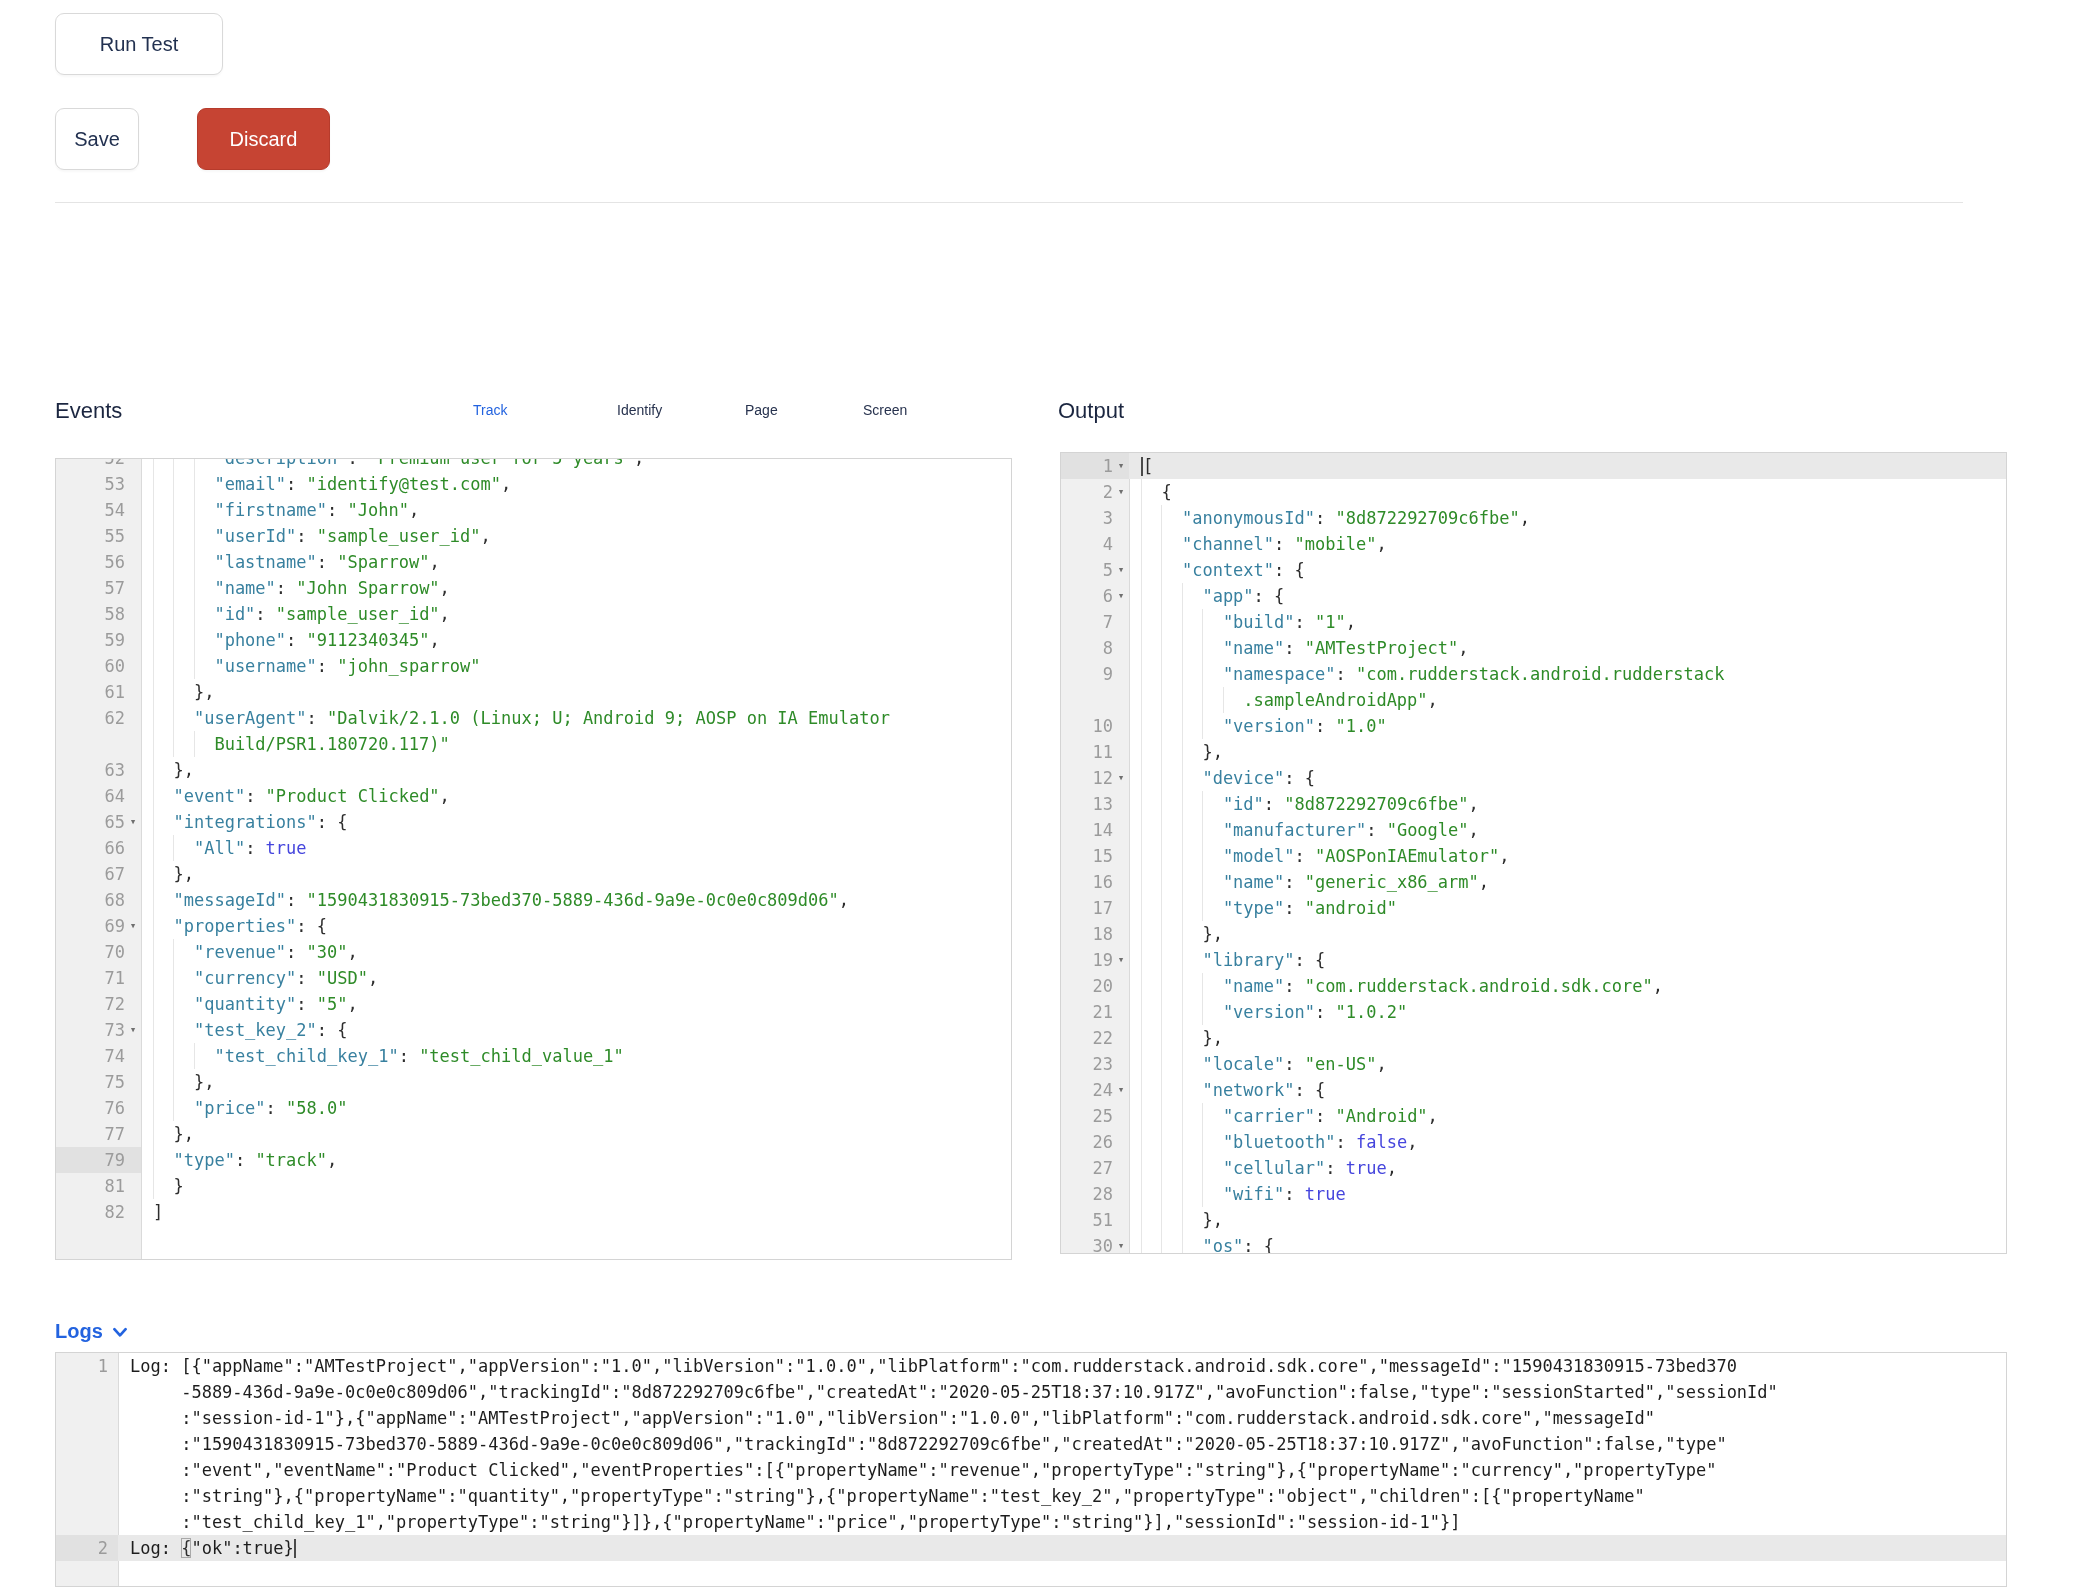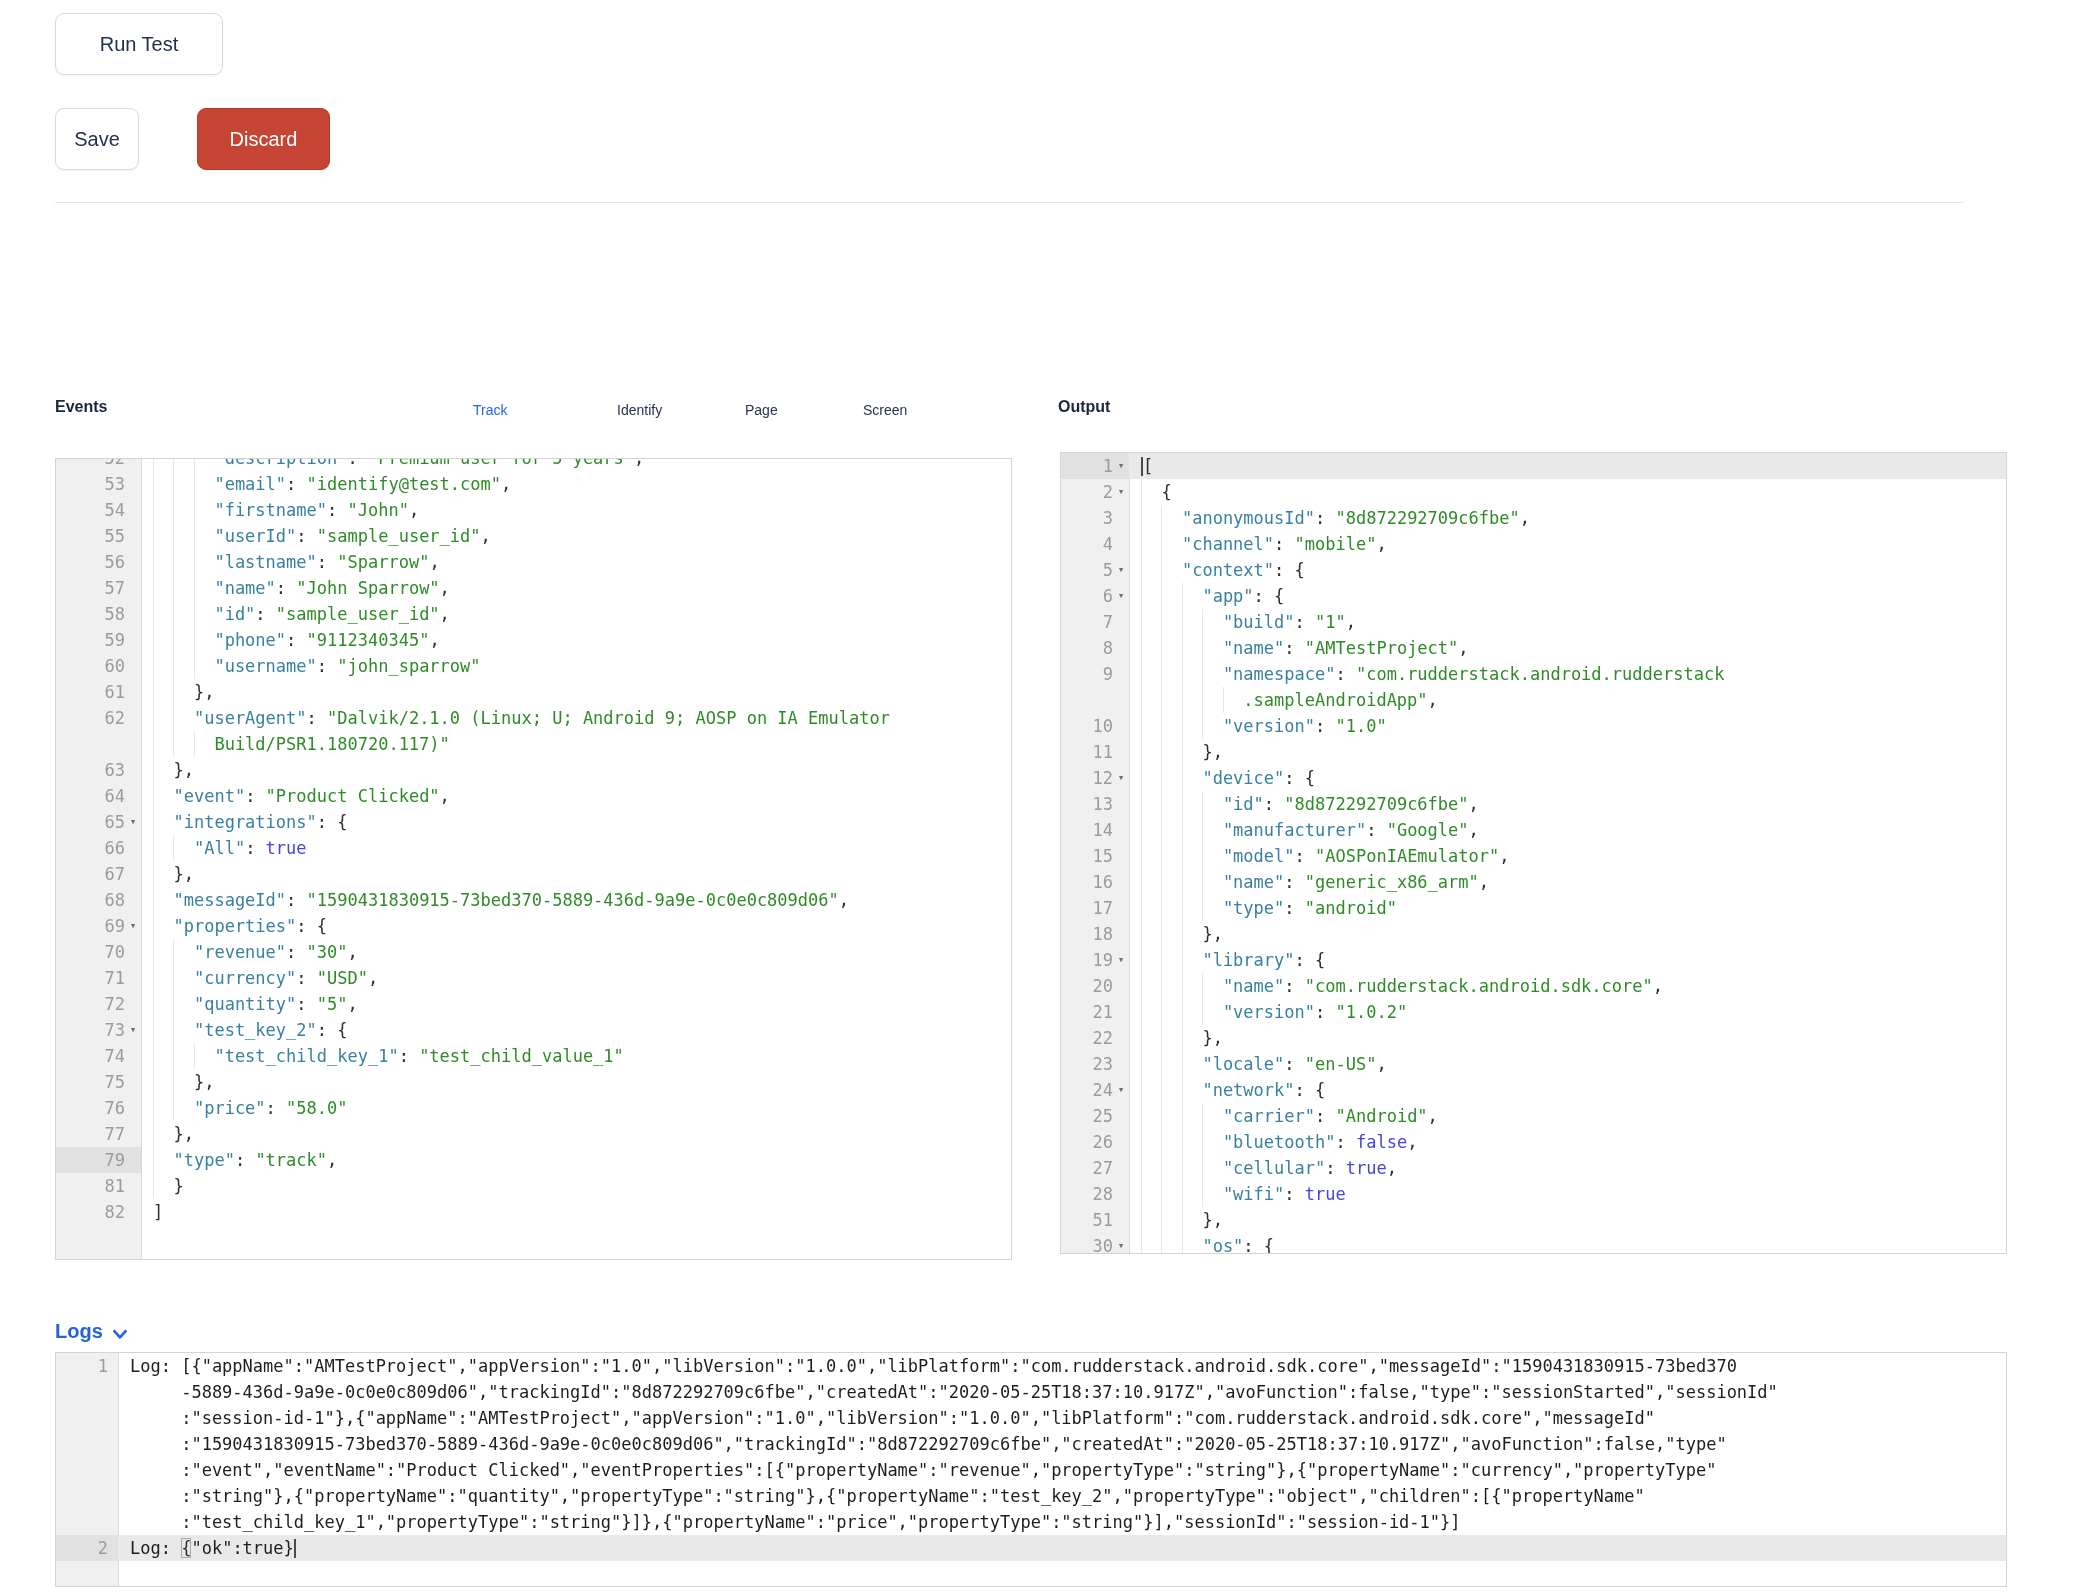--- a/index.html
+++ b/index.html
@@ -16,30 +16,30 @@
     font-size:20px;cursor:pointer;box-shadow:0 2px 2px rgba(0,0,0,0.03);
     font-family:"Liberation Sans",sans-serif;
   }
   .btn-runtest{left:55px;top:13px;width:168px;height:62px}
   .btn-save{left:55px;top:108px;width:84px;height:62px}
   .btn-discard{left:197px;top:108px;width:133px;height:62px;background:#c64433;border-color:#b63b2c;color:#fff}
 
   .divider{left:55px;top:202px;width:1908px;height:1px;background:#e4e4e4}
 
   
-  .sec-title{position:absolute;font-size:16px;font-weight:700;color:#1b2640}
+  .sec-title{position:absolute;font-size:22px;font-weight:400;color:#1b2640}
   .hdr-events{left:55px;top:398px}
   .hdr-output{left:1058px;top:398px}
 
   .tabs{position:absolute;left:55px;top:402px;width:955px;height:30px}
   .tab{position:absolute;top:0;font-size:14px;color:#27324e;cursor:pointer;white-space:nowrap}
   .tab.active{color:#2363df}
 
   
-  .logs-head{position:absolute;left:55px;top:1320px;display:flex;align-items:flex-end;gap:8px;
+  .logs-head{position:absolute;left:55px;top:1320px;display:flex;align-items:center;gap:8px;
     color:#2363df;font-size:20px;font-weight:600;cursor:pointer}
   .logs-head svg{display:block}
 
   
   .editor{
     position:absolute;border:1px solid #d4d4d4;overflow:hidden;background:#fff;
     font-family:"DejaVu Sans Mono",monospace;font-size:17px;line-height:26px;color:#2d2d2d;
   }
   .gutterbg{position:absolute;left:0;top:0;bottom:0;width:var(--gw);background:#f0f0f0;border-right:1px solid #dadada;z-index:0}
   .rows{position:relative;z-index:1}

